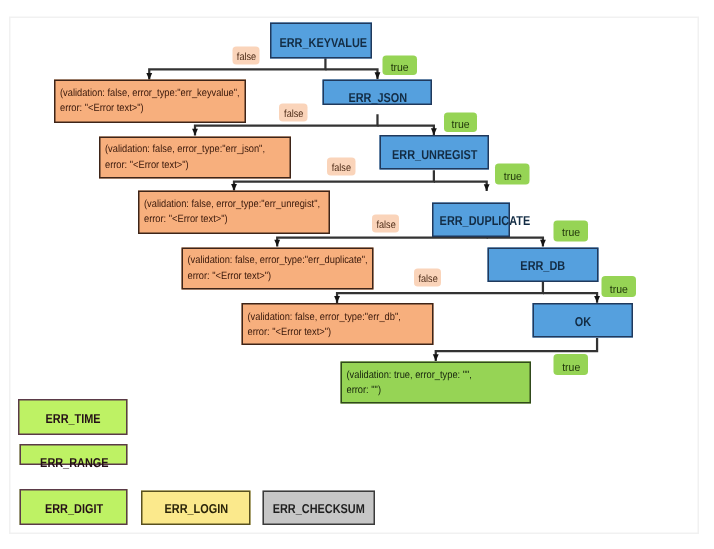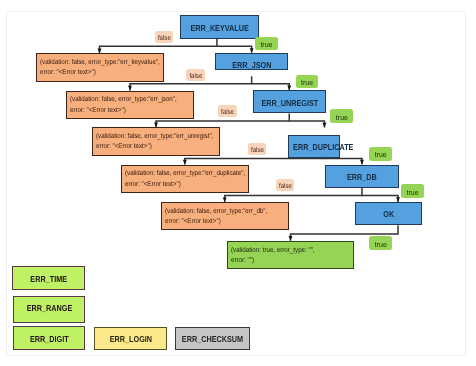--- a/index.html
+++ b/index.html
@@ -72,21 +72,21 @@
       <polygon points="154.05,122.6 157.95,122.6 156,127.2"></polygon>
       <polygon points="322.5,122.8 326.4,122.8 324.45,127.4"></polygon>
       <polygon points="182.85,159.8 186.75,159.8 184.8,164.4"></polygon>
       <polygon points="360,159.8 363.9,159.8 361.95,164.4"></polygon>
       <polygon points="222.75,197.4 226.65,197.4 224.7,202"></polygon>
       <polygon points="396.1,197.3 400,197.3 398.05,201.9"></polygon>
       <polygon points="288.55,236.1 292.45,236.1 290.5,240.7"></polygon>
     </g>
   </svg>
 
-  <div class="node box-blue" style="left:180.3px;top:15.4px;width:79px;height:23.2px;">
+  <div class="node box-blue" style="left:180.3px;top:15.4px;width:68px;height:23.2px;">
     <span class="nlabel">ERR_KEYVALUE</span>
   </div>
   <div class="node box-blue" style="left:215px;top:53px;width:73.3px;height:17px;">
     <span class="nlabel">ERR_JSON</span>
   </div>
   <div class="node box-blue" style="left:252.6px;top:90.3px;width:73.3px;height:23.2px;padding-left:44px;">
     <span class="nlabel">ERR_UNREGIST</span>
   </div>
   <div class="node box-blue" style="left:287.8px;top:135px;width:52px;height:23.2px;">
     <span class="nlabel">ERR_DUPLICATE</span>
@@ -154,21 +154,21 @@
   <div class="badge badge-true" style="left:401.2px;top:184.3px;width:22.5px;height:13.7px;">
     <span class="blabel">true</span>
   </div>
   <div class="badge badge-true" style="left:369.2px;top:236.3px;width:23px;height:13.6px;">
     <span class="blabel">true</span>
   </div>
 
   <div class="node box-pink" style="left:12.4px;top:266.2px;width:73px;height:24px;">
     <span class="nlabel">ERR_TIME</span>
   </div>
-  <div class="node box-pink" style="left:12.6px;top:295.9px;width:72.7px;height:27px;">
+  <div class="node box-pink" style="left:12.6px;top:295.9px;width:72.7px;height:14px;">
     <span class="nlabel">ERR_RANGE</span>
   </div>
   <div class="node box-pink" style="left:13px;top:326.4px;width:72.3px;height:23.2px;">
     <span class="nlabel">ERR_DIGIT</span>
   </div>
   <div class="node box-yellow" style="left:94px;top:326.9px;width:73.4px;height:23.2px;">
     <span class="nlabel">ERR_LOGIN</span>
   </div>
   <div class="node box-grey" style="left:175px;top:326.9px;width:74.5px;height:23.2px;">
     <span class="nlabel">ERR_CHECKSUM</span>

